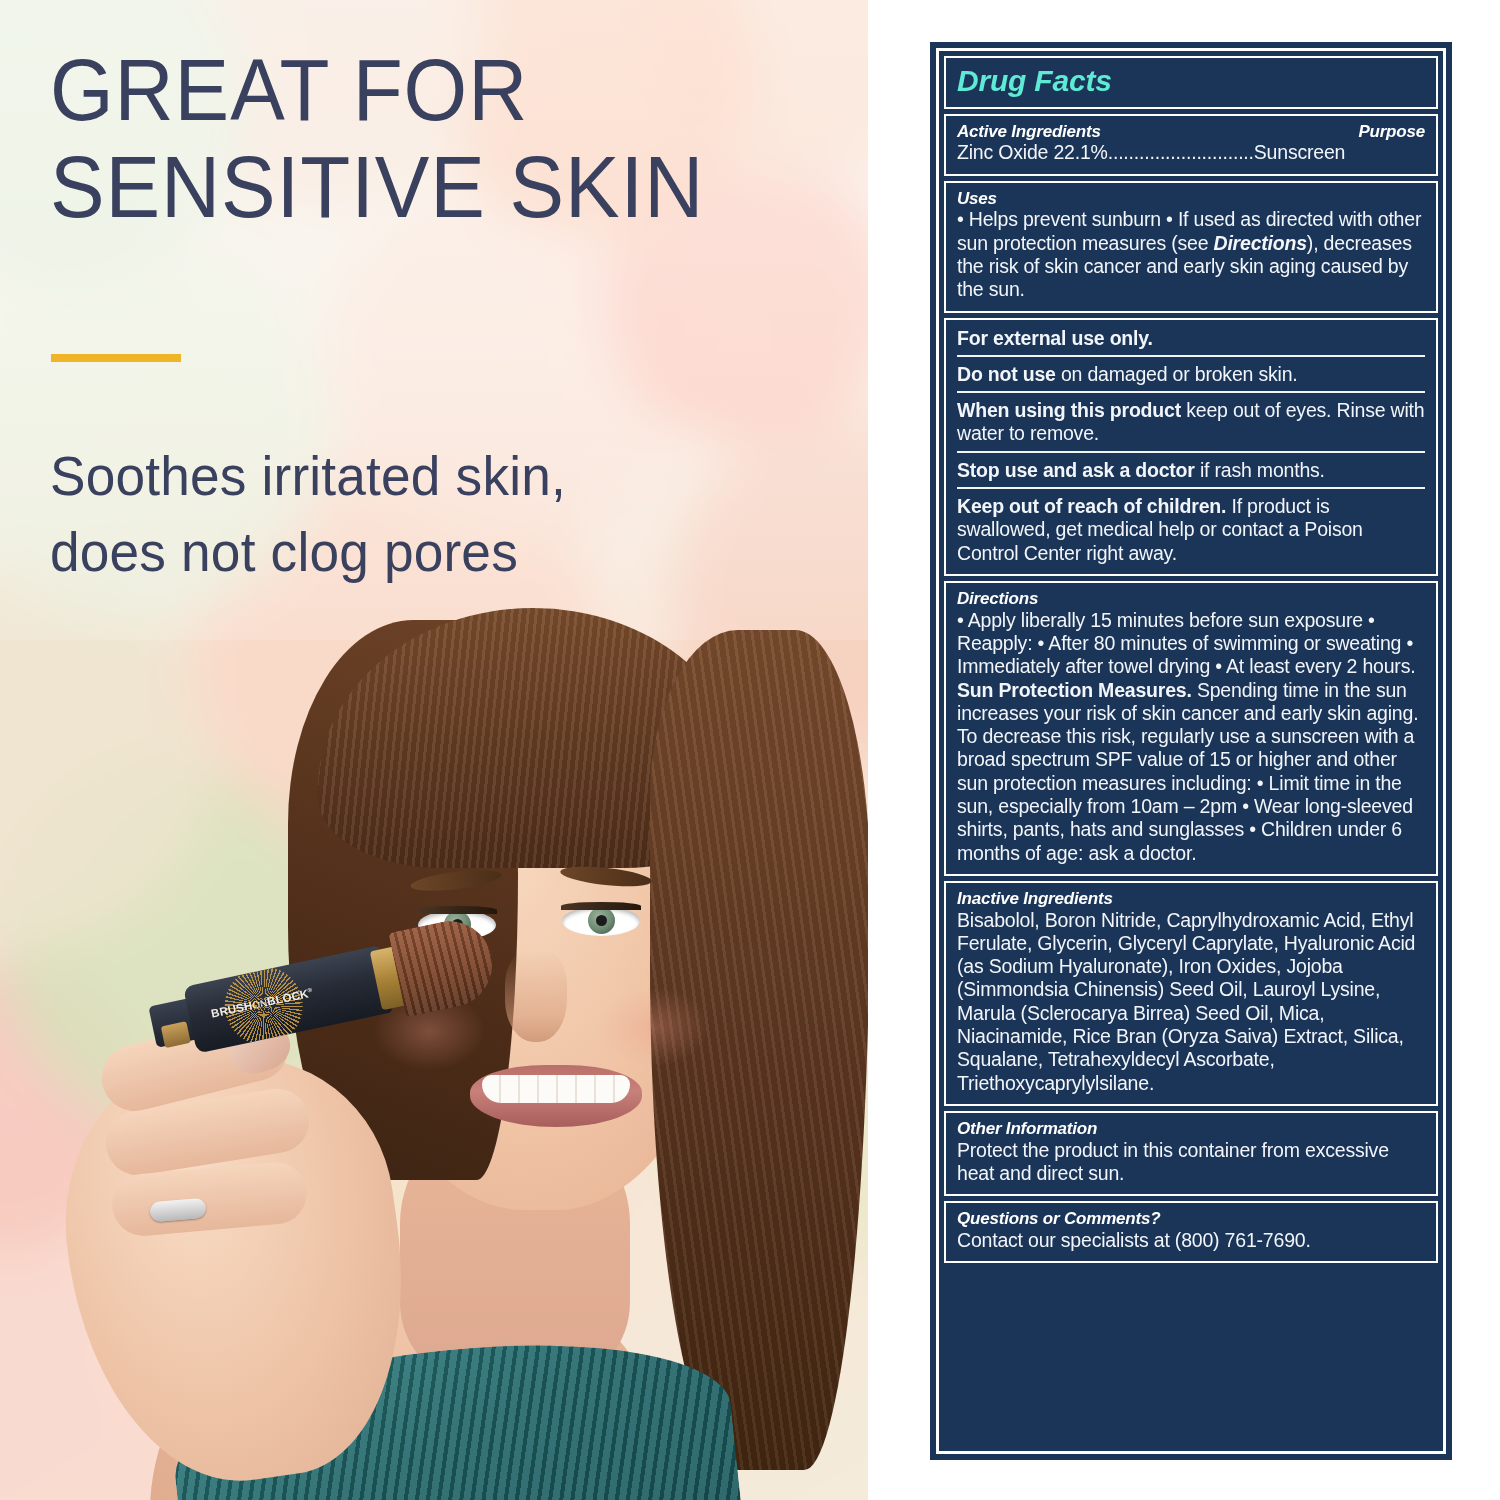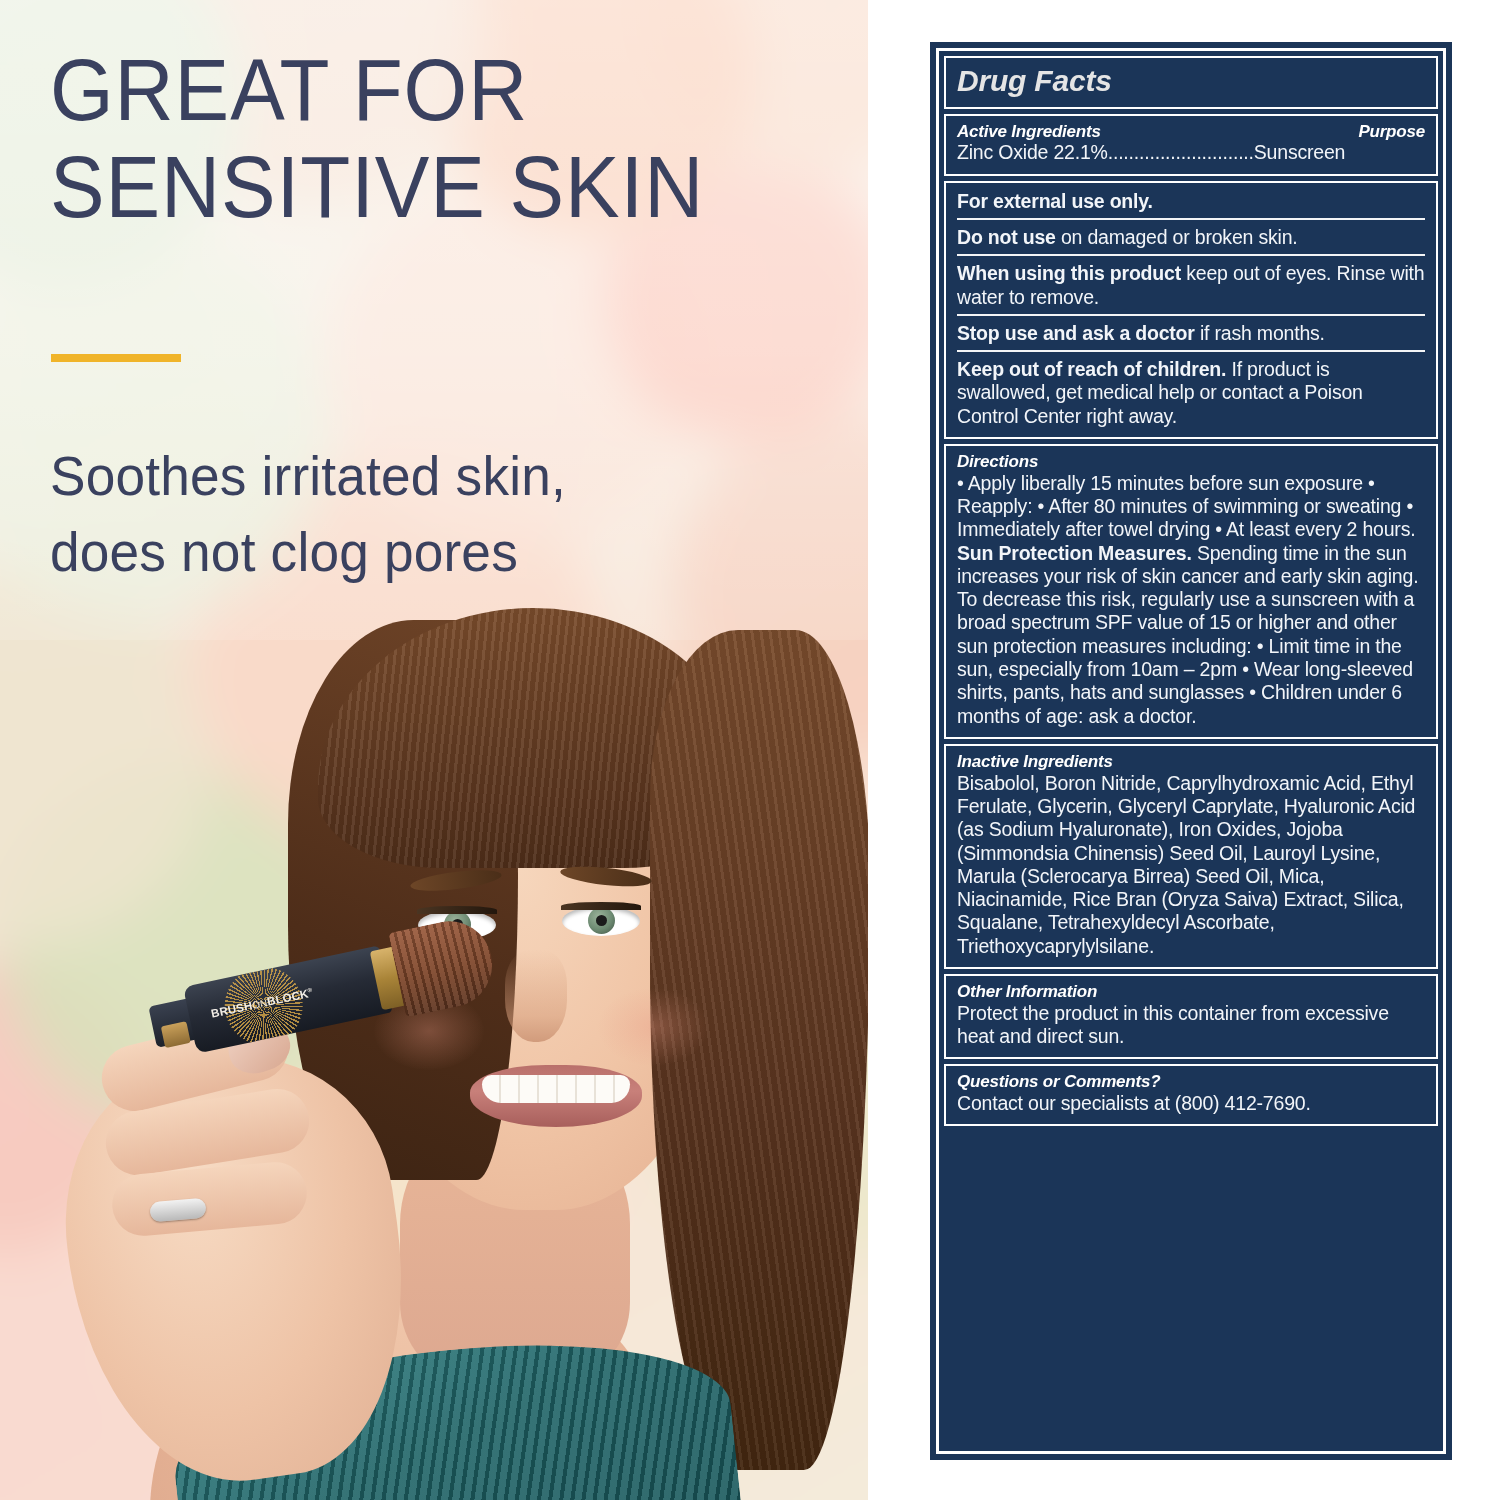--- a/index.html
+++ b/index.html
@@ -258,21 +258,21 @@
   }
   .block{
     background:#1b3558;
     border:2px solid #ffffff;
     padding:6px 11px 9px 11px;
     margin-bottom:5px;
   }
   .block:last-child{ margin-bottom:12px; }
 
   .title-big{
-    font-style:italic; font-weight:700; color:#e5e5e5;
+    font-style:italic; font-weight:700; color:#5eead4;
     font-size:30px; line-height:1.12; letter-spacing:-.2px;
   }
   .hdr{
     font-style:italic; font-weight:700; color:#fff;
     font-size:17px; line-height:1.16; letter-spacing:-.2px;
   }
   .body{
     color:#f2f5f9; font-size:19.5px; line-height:1.195; letter-spacing:-.2px;
   }
   .body b{ font-weight:700; }
@@ -360,20 +360,24 @@
       </div>
 
       <div class="block">
         <div class="ai-row">
           <span class="hdr">Active Ingredients</span>
           <span class="hdr">Purpose</span>
         </div>
         <div class="body">Zinc Oxide 22.1%............................Sunscreen</div>
       </div>
 
+      <div class="block">
+        <div class="hdr">Uses</div>
+        <div class="body"><span>• Helps prevent sunburn • If used as directed with other sun protection measures (see </span><i>Directions</i><span>), decreases the risk of skin cancer and early skin aging caused by the sun.</span></div>
+      </div>
 
       <div class="block">
 
         <div class="body warn-item"><b>For external use only.</b><span></span></div>
         <div class="sep"></div>
 
         <div class="body warn-item"><b>Do not use</b><span> on damaged or broken skin.</span></div>
         <div class="sep"></div>
 
         <div class="body warn-item"><b>When using this product</b><span> keep out of eyes. Rinse with water to remove.</span></div>
@@ -395,19 +399,19 @@
         <div class="body">Bisabolol, Boron Nitride, Caprylhydroxamic Acid, Ethyl Ferulate, Glycerin, Glyceryl Caprylate, Hyaluronic Acid (as Sodium Hyaluronate), Iron Oxides, Jojoba (Simmondsia Chinensis) Seed Oil, Lauroyl Lysine, Marula (Sclerocarya Birrea) Seed Oil, Mica, Niacinamide, Rice Bran (Oryza Saiva) Extract, Silica, Squalane, Tetrahexyldecyl Ascorbate, Triethoxycaprylylsilane.</div>
       </div>
 
       <div class="block">
         <div class="hdr">Other Information</div>
         <div class="body">Protect the product in this container from excessive heat and direct sun.</div>
       </div>
 
       <div class="block">
         <div class="hdr">Questions or Comments?</div>
-        <div class="body">Contact our specialists at (800) 412-7690.</div>
+        <div class="body">Contact our specialists at (800) 761-7690.</div>
       </div>
 
     </div>
   </div>
 
 </div>
 
 </body></html>

